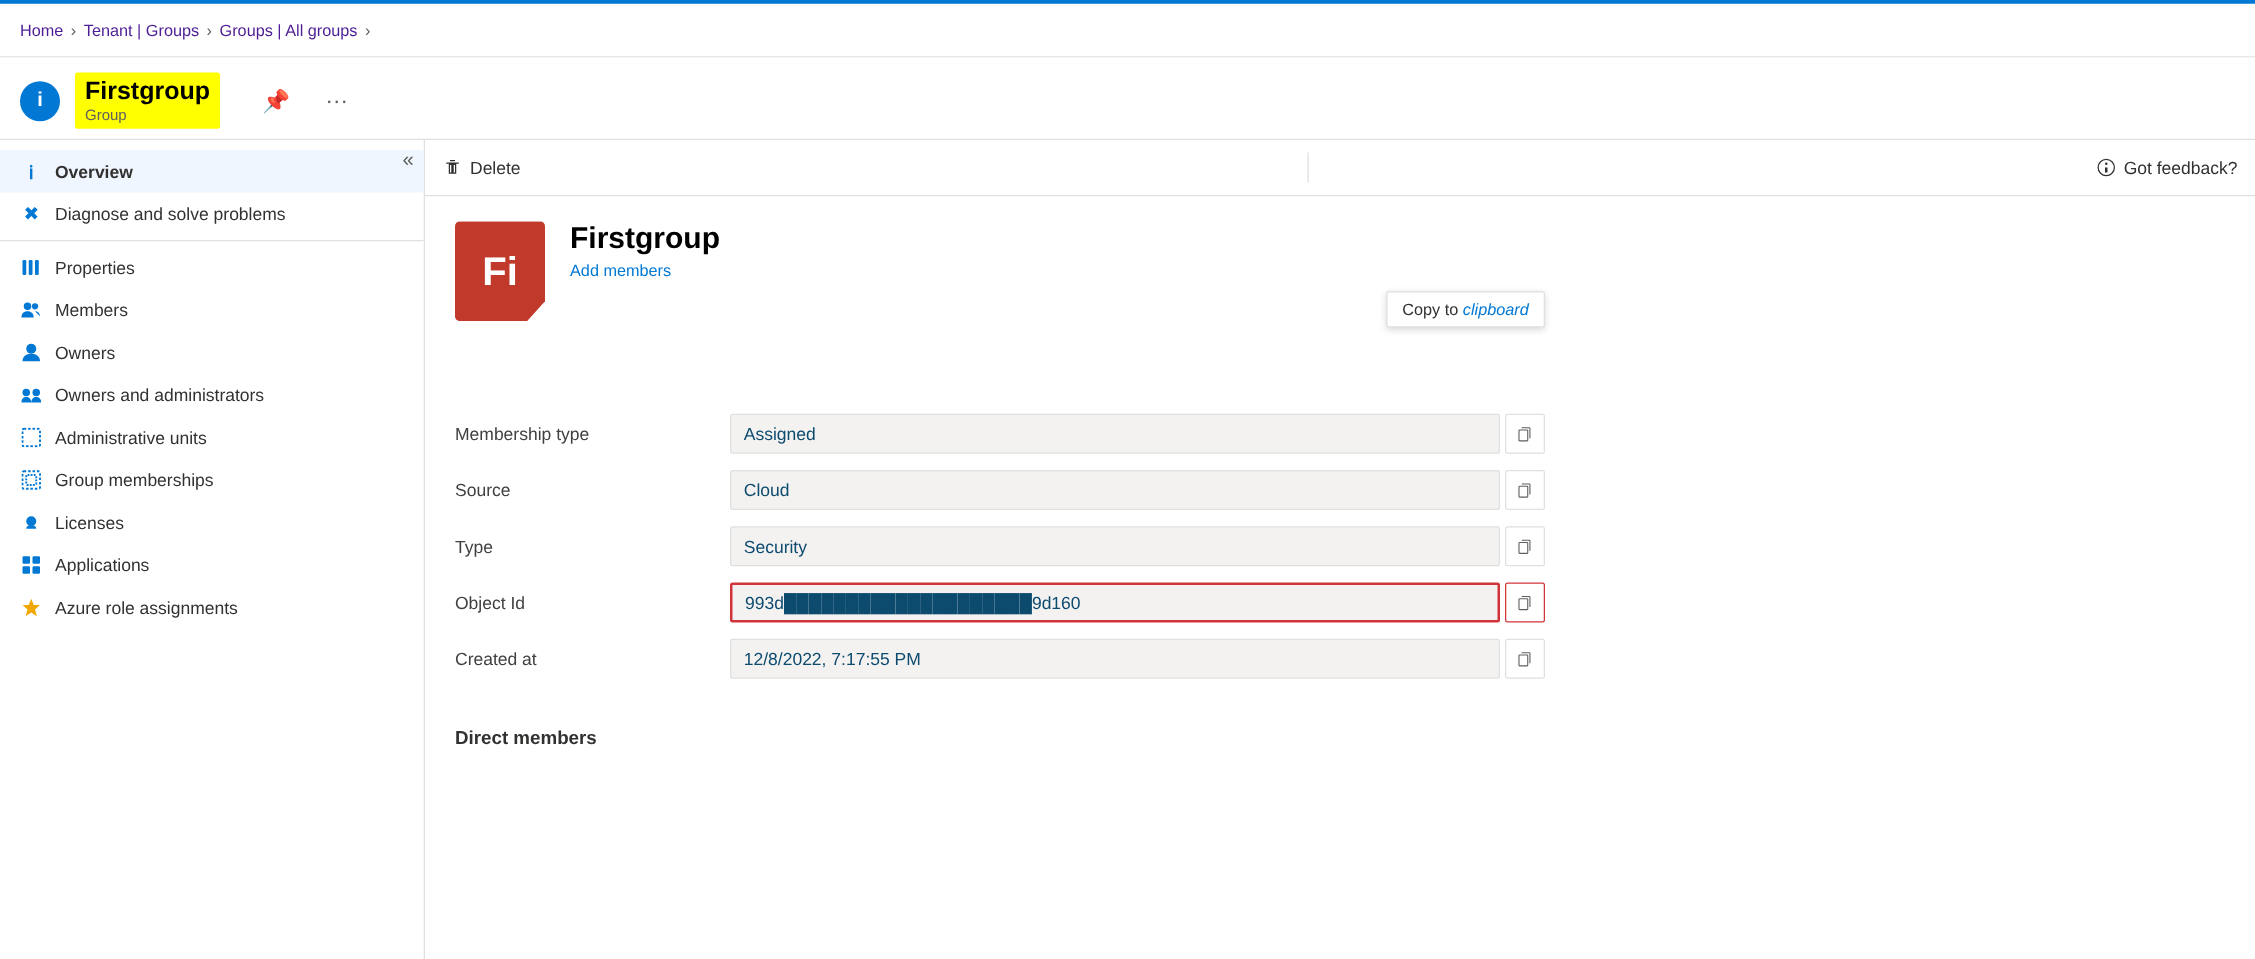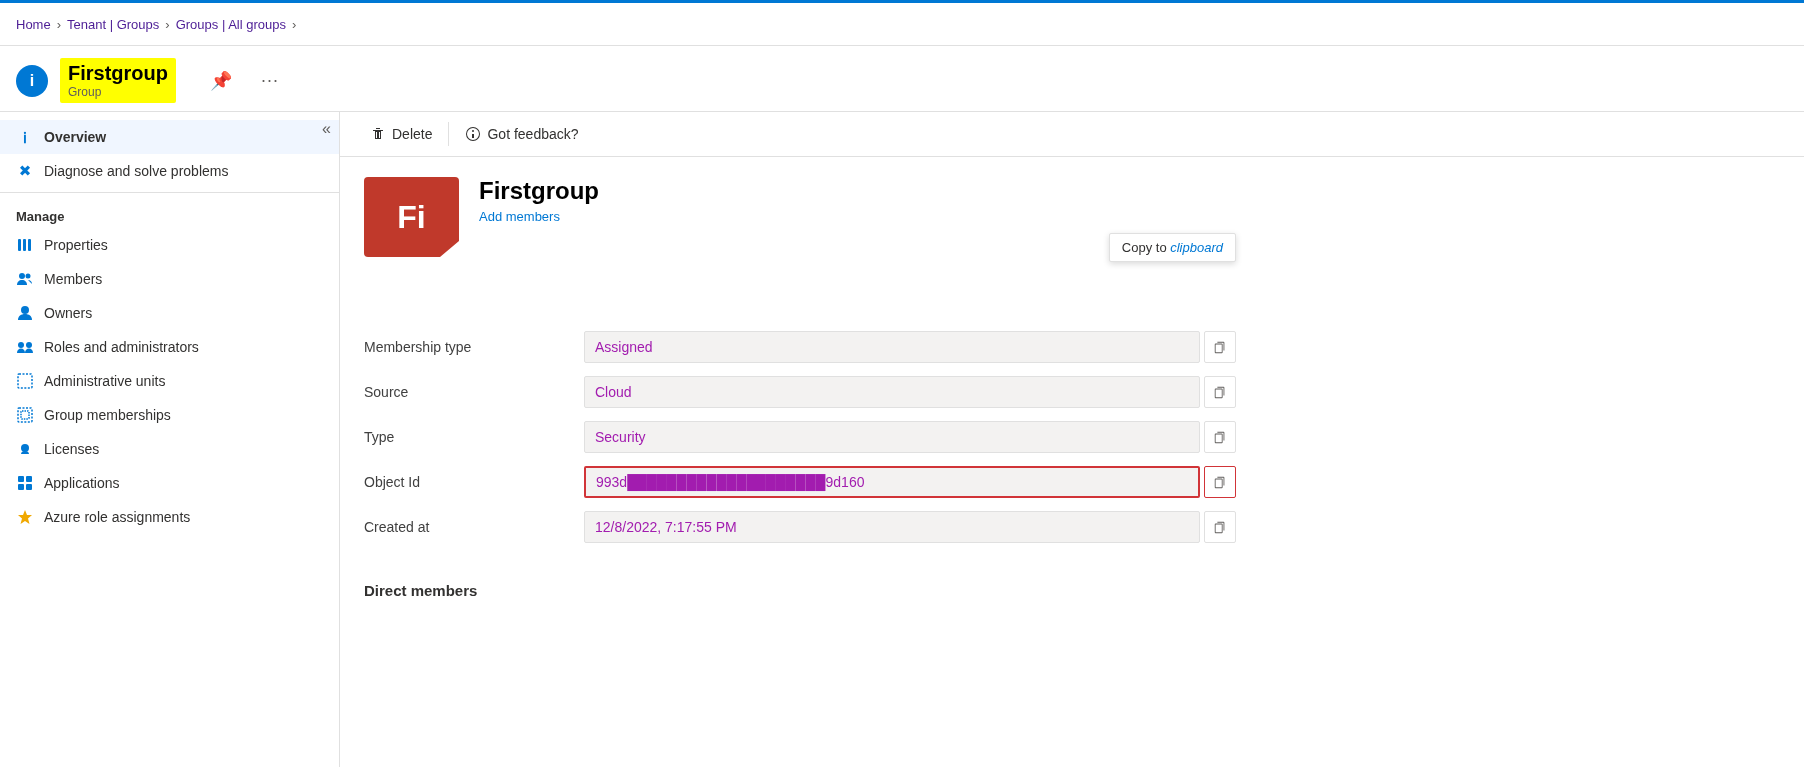--- a/index.html
+++ b/index.html
@@ -132,22 +132,23 @@
       background: #fff;
       overflow-y: auto;
       padding: 0;
     }
 
     
     .toolbar {
       display: flex;
       align-items: center;
       gap: 0;
-      padding: 8px 20px;
+      padding: 8px 4px;
       border-bottom: 1px solid #e0e0e0;
+      justify-content: space-between;
     }
     .toolbar-btn {
       display: flex;
       align-items: center;
       gap: 6px;
       background: none;
       border: none;
       cursor: pointer;
       color: #323130;
       font-size: 14px;
@@ -162,21 +163,21 @@
     }
 
     
     .overview-header {
       display: flex;
       align-items: flex-start;
       padding: 20px 24px 10px 24px;
       gap: 20px;
     }
     .group-avatar {
-      width: 95px; height: 80px;
+      width: 72px; height: 80px;
       background: #c0392b;
       border-radius: 4px;
       display: flex; align-items: center; justify-content: center;
       color: #fff;
       font-size: 32px;
       font-weight: 700;
       flex-shrink: 0;
       clip-path: polygon(0 0, 100% 0, 100% 80%, 80% 100%, 0 100%);
     }
     .group-info { flex: 1; }
@@ -218,21 +219,21 @@
       gap: 4px;
       position: relative;
     }
     .prop-value {
       flex: 1;
       background: #f3f2f1;
       border: 1px solid #e0e0e0;
       border-radius: 2px;
       padding: 6px 10px;
       font-size: 14px;
-      color: #a21caf;
+      color: #0c4a6e;
       min-height: 32px;
       display: flex;
       align-items: center;
     }
     .prop-value.highlighted {
       border: 2px solid #d13438;
     }
     .copy-btn {
       background: none;
       border: 1px solid #e0e0e0;
@@ -317,21 +318,20 @@
     <div class="sidebar-item active">
       <span class="icon" style="color:#0078d4;">ℹ</span>
       <span>Overview</span>
     </div>
     <div class="sidebar-item">
       <span class="icon" style="color:#0078d4;">✖</span>
       <span>Diagnose and solve problems</span>
     </div>
 
     <div class="sidebar-divider"></div>
-    <div class="sidebar-section-label">Manage</div>
 
     <div class="sidebar-item">
       <span class="icon" style="color:#0078d4;">
         <svg width="16" height="16" viewBox="0 0 16 16" fill="#0078d4">
             <rect x="1" y="2" width="3" height="12" rx="1"></rect>
             <rect x="6" y="2" width="3" height="12" rx="1"></rect>
             <rect x="11" y="2" width="3" height="12" rx="1"></rect>
           </svg>
       </span>
       <span>Properties</span>
@@ -358,21 +358,21 @@
     </div>
     <div class="sidebar-item">
       <span class="icon" style="color:#0078d4;">
         <svg width="16" height="16" viewBox="0 0 16 16" fill="#0078d4">
             <circle cx="4" cy="6" r="3"></circle>
             <circle cx="12" cy="6" r="3"></circle>
             <path d="M0 14c0-3 1.8-4.5 4-4.5s4 1.5 4 4.5"></path>
             <path d="M8 14c0-3 1.8-4.5 4-4.5s4 1.5 4 4.5"></path>
           </svg>
       </span>
-      <span>Roles and administrators</span>
+      <span>Owners and administrators</span>
     </div>
     <div class="sidebar-item">
       <span class="icon" style="color:#0078d4;">
         <svg width="16" height="16" viewBox="0 0 16 16" fill="none" stroke="#0078d4" stroke-width="1.5">
             <rect x="1" y="1" width="14" height="14" rx="1" stroke-dasharray="2 1.5"></rect>
           </svg>
       </span>
       <span>Administrative units</span>
     </div>
     <div class="sidebar-item">

